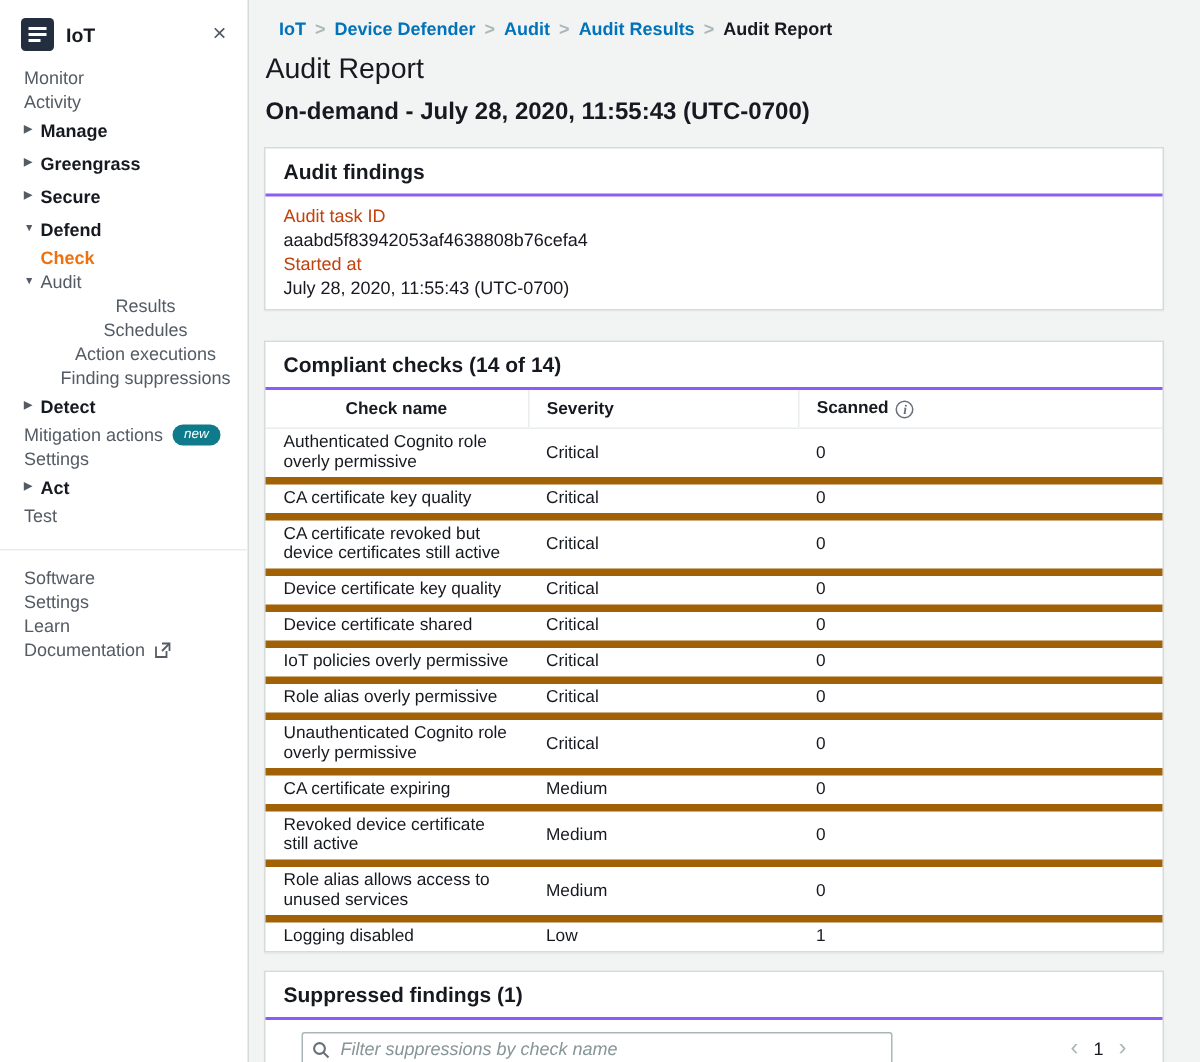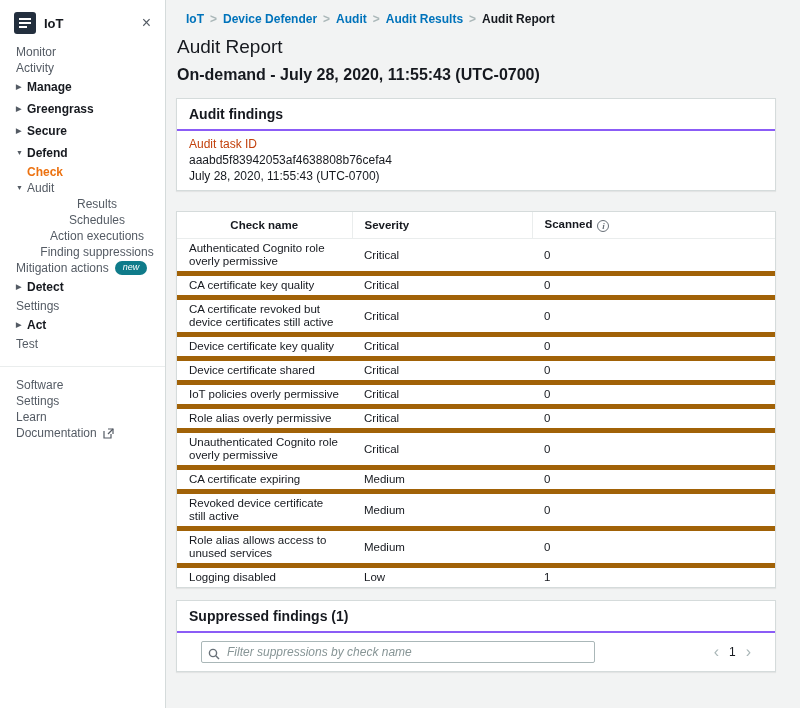--- a/index.html
+++ b/index.html
@@ -148,27 +148,27 @@
         </div>
         <div class="nav-item i2">
           <span>Schedules</span>
         </div>
         <div class="nav-item i2">
           <span>Action executions</span>
         </div>
         <div class="nav-item i2">
           <span>Finding suppressions</span>
         </div>
+        <div class="nav-item i0 bold">
+          <span class="arrow">▶</span>
+          <span>Detect</span>
+        </div>
         <div class="nav-item i0">
           <span>Mitigation actions</span>
           <span class="badge-new">new</span>
-        </div>
-        <div class="nav-item i0 bold">
-          <span class="arrow">▶</span>
-          <span>Detect</span>
         </div>
         <div class="nav-item i0">
           <span>Settings</span>
         </div>
         <div class="nav-item i0 bold">
           <span class="arrow">▶</span>
           <span>Act</span>
         </div>
         <div class="nav-item i0">
           <span>Test</span>
@@ -202,25 +202,27 @@
 
     <div class="breadcrumb"><span class="bc-link">IoT</span><span class="bc-sep">&gt;</span><span class="bc-link">Device Defender</span><span class="bc-sep">&gt;</span><span class="bc-link">Audit</span><span class="bc-sep">&gt;</span><span class="bc-link">Audit Results</span><span class="bc-sep">&gt;</span><span class="bc-current">Audit Report</span></div>
     <h1 class="page-title">Audit Report</h1>
     <div class="subtitle">On-demand - July 28, 2020, 11:55:43 (UTC-0700)</div>
 
     <section class="card">
       <div class="card-header">Audit findings</div>
       <div class="card-body">
         <div class="field-label">Audit task ID</div>
         <div class="field-value">aaabd5f83942053af4638808b76cefa4</div>
+        <div class="field-label">Started at</div>
         <div class="field-value">July 28, 2020, 11:55:43 (UTC-0700)</div>
       </div>
     </section>
 
     <section class="card card-compliant">
+      <div class="card-header">Compliant checks (14 of 14)</div>
       <div>
           <table class="data-table">
             <thead>
               <tr>
                 <th style="width: 175px; text-align: center;"><span>Check name</span></th>
                 <th style="width: 180px;"><span>Severity</span></th>
                 <th><span>Scanned</span><span class="info-icon">i</span></th>
               </tr>
             </thead>
             <tbody>

